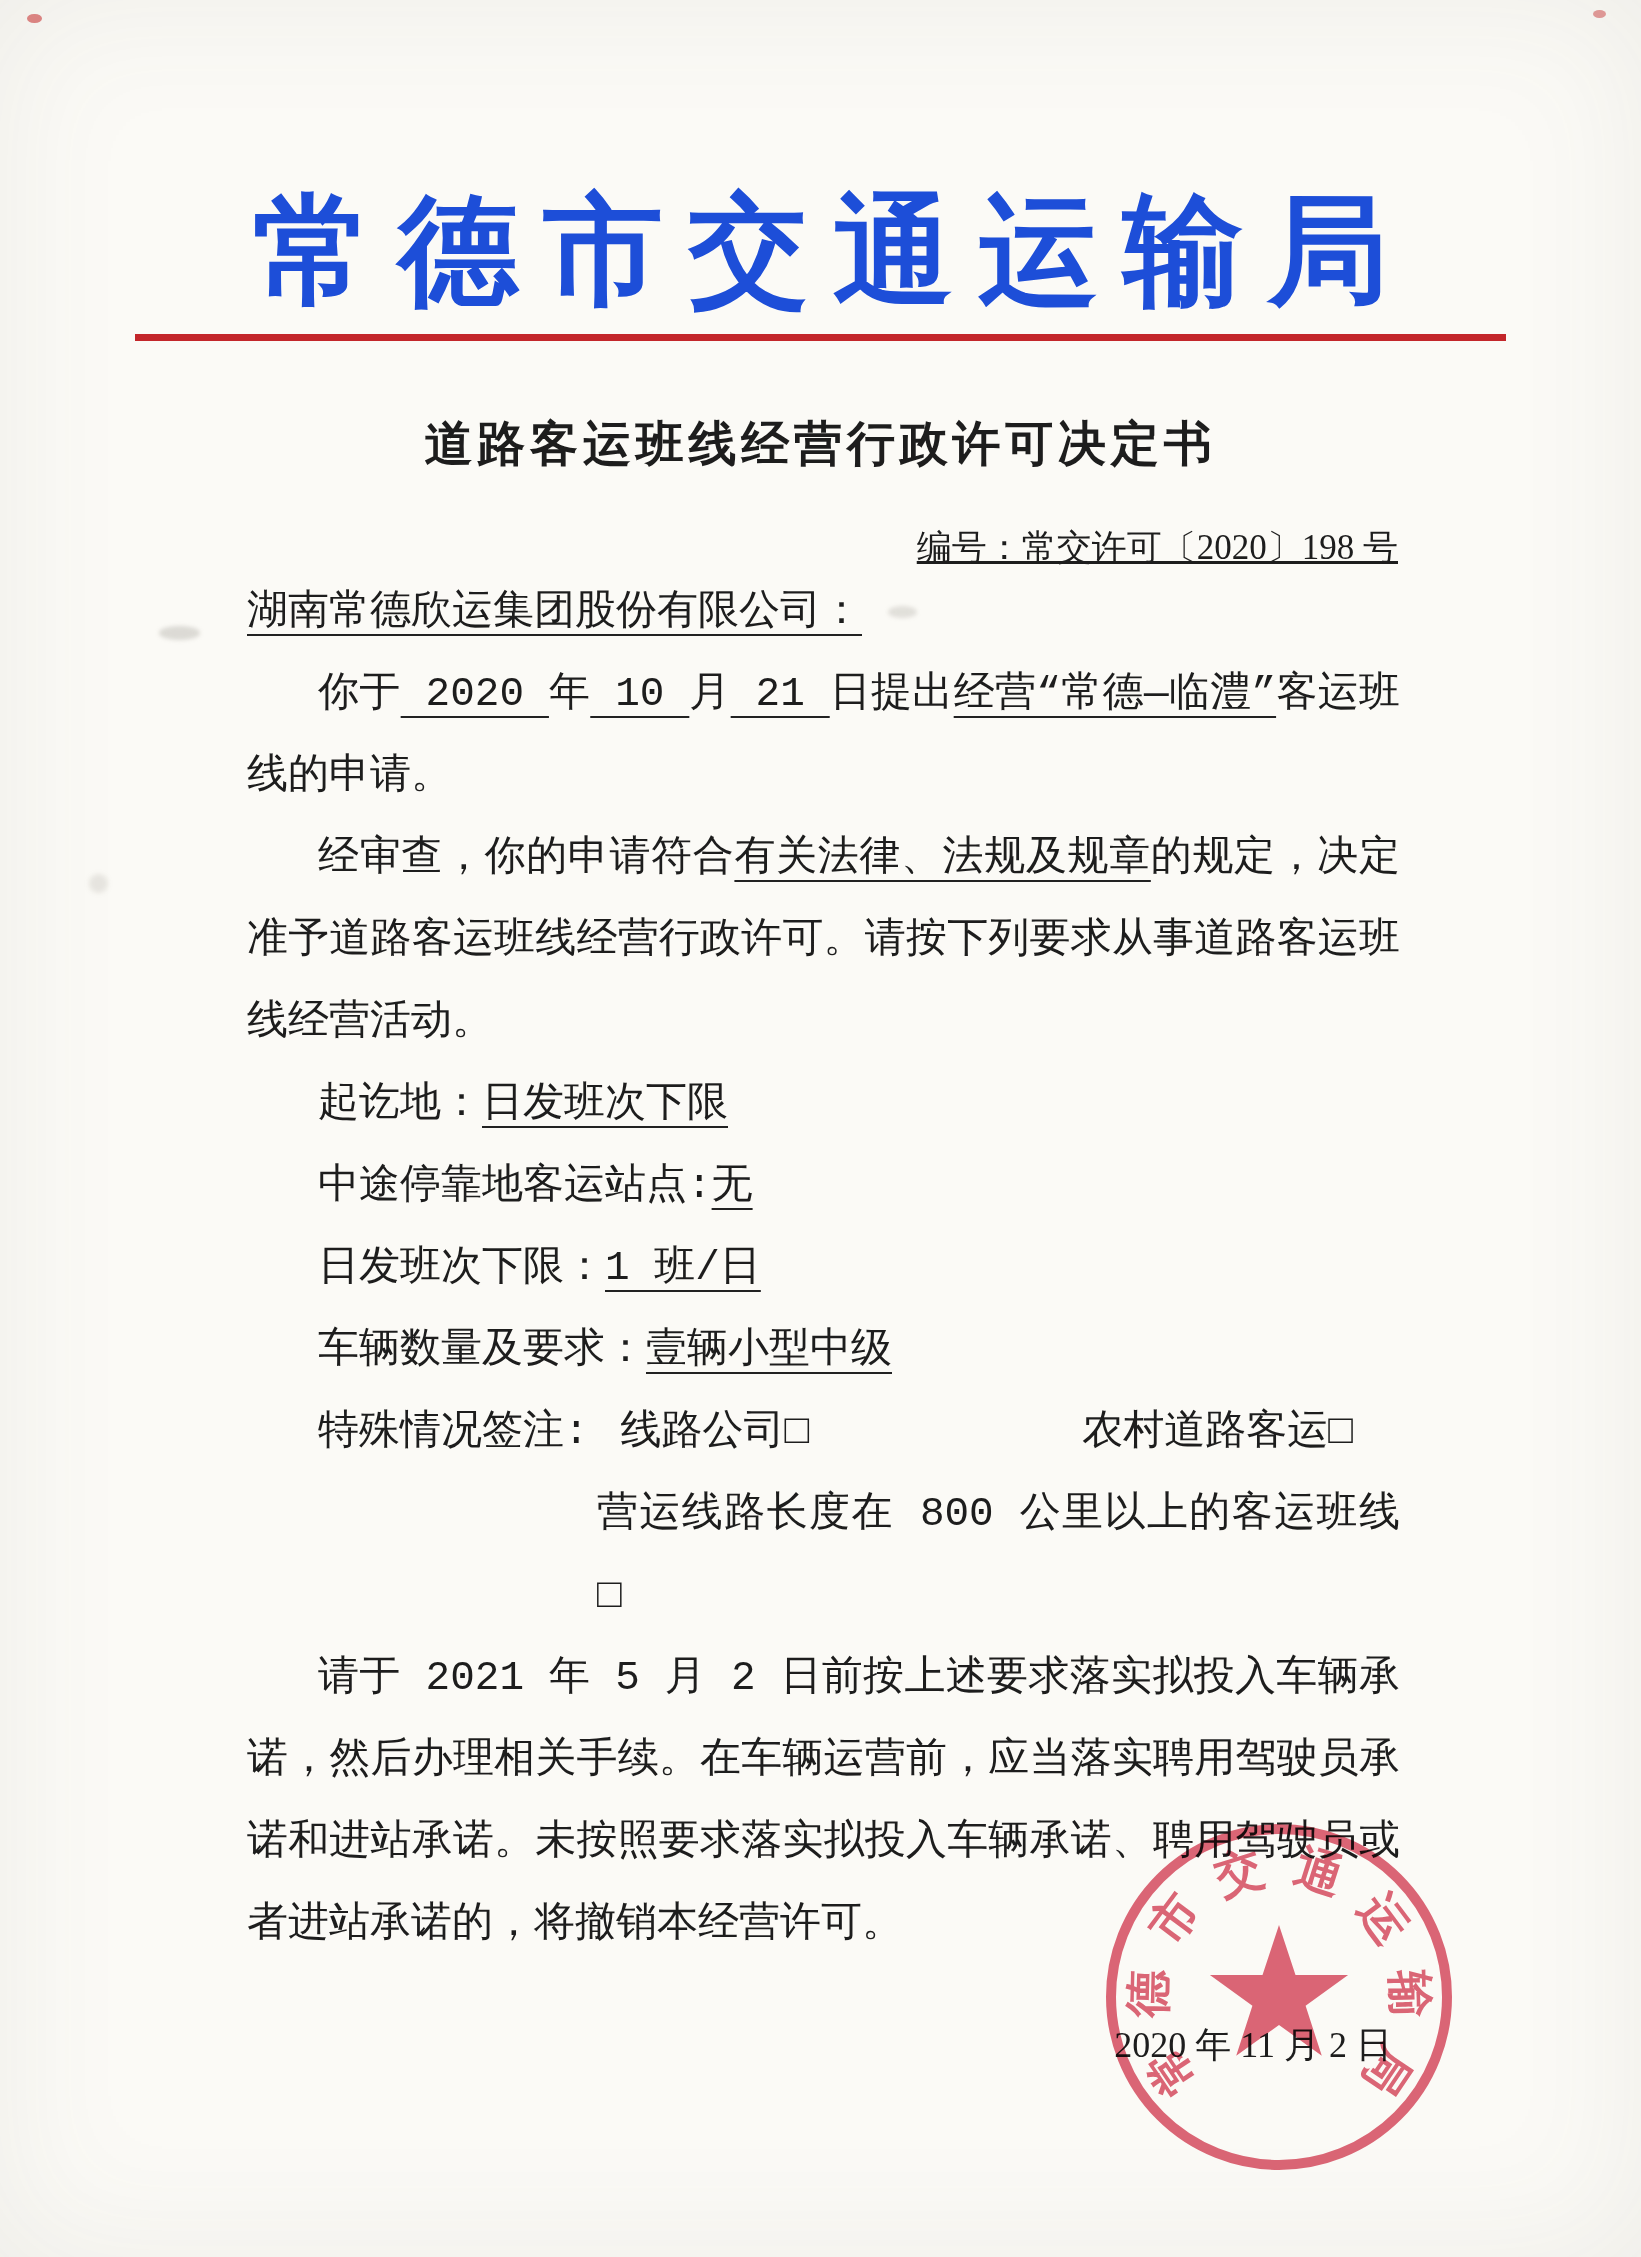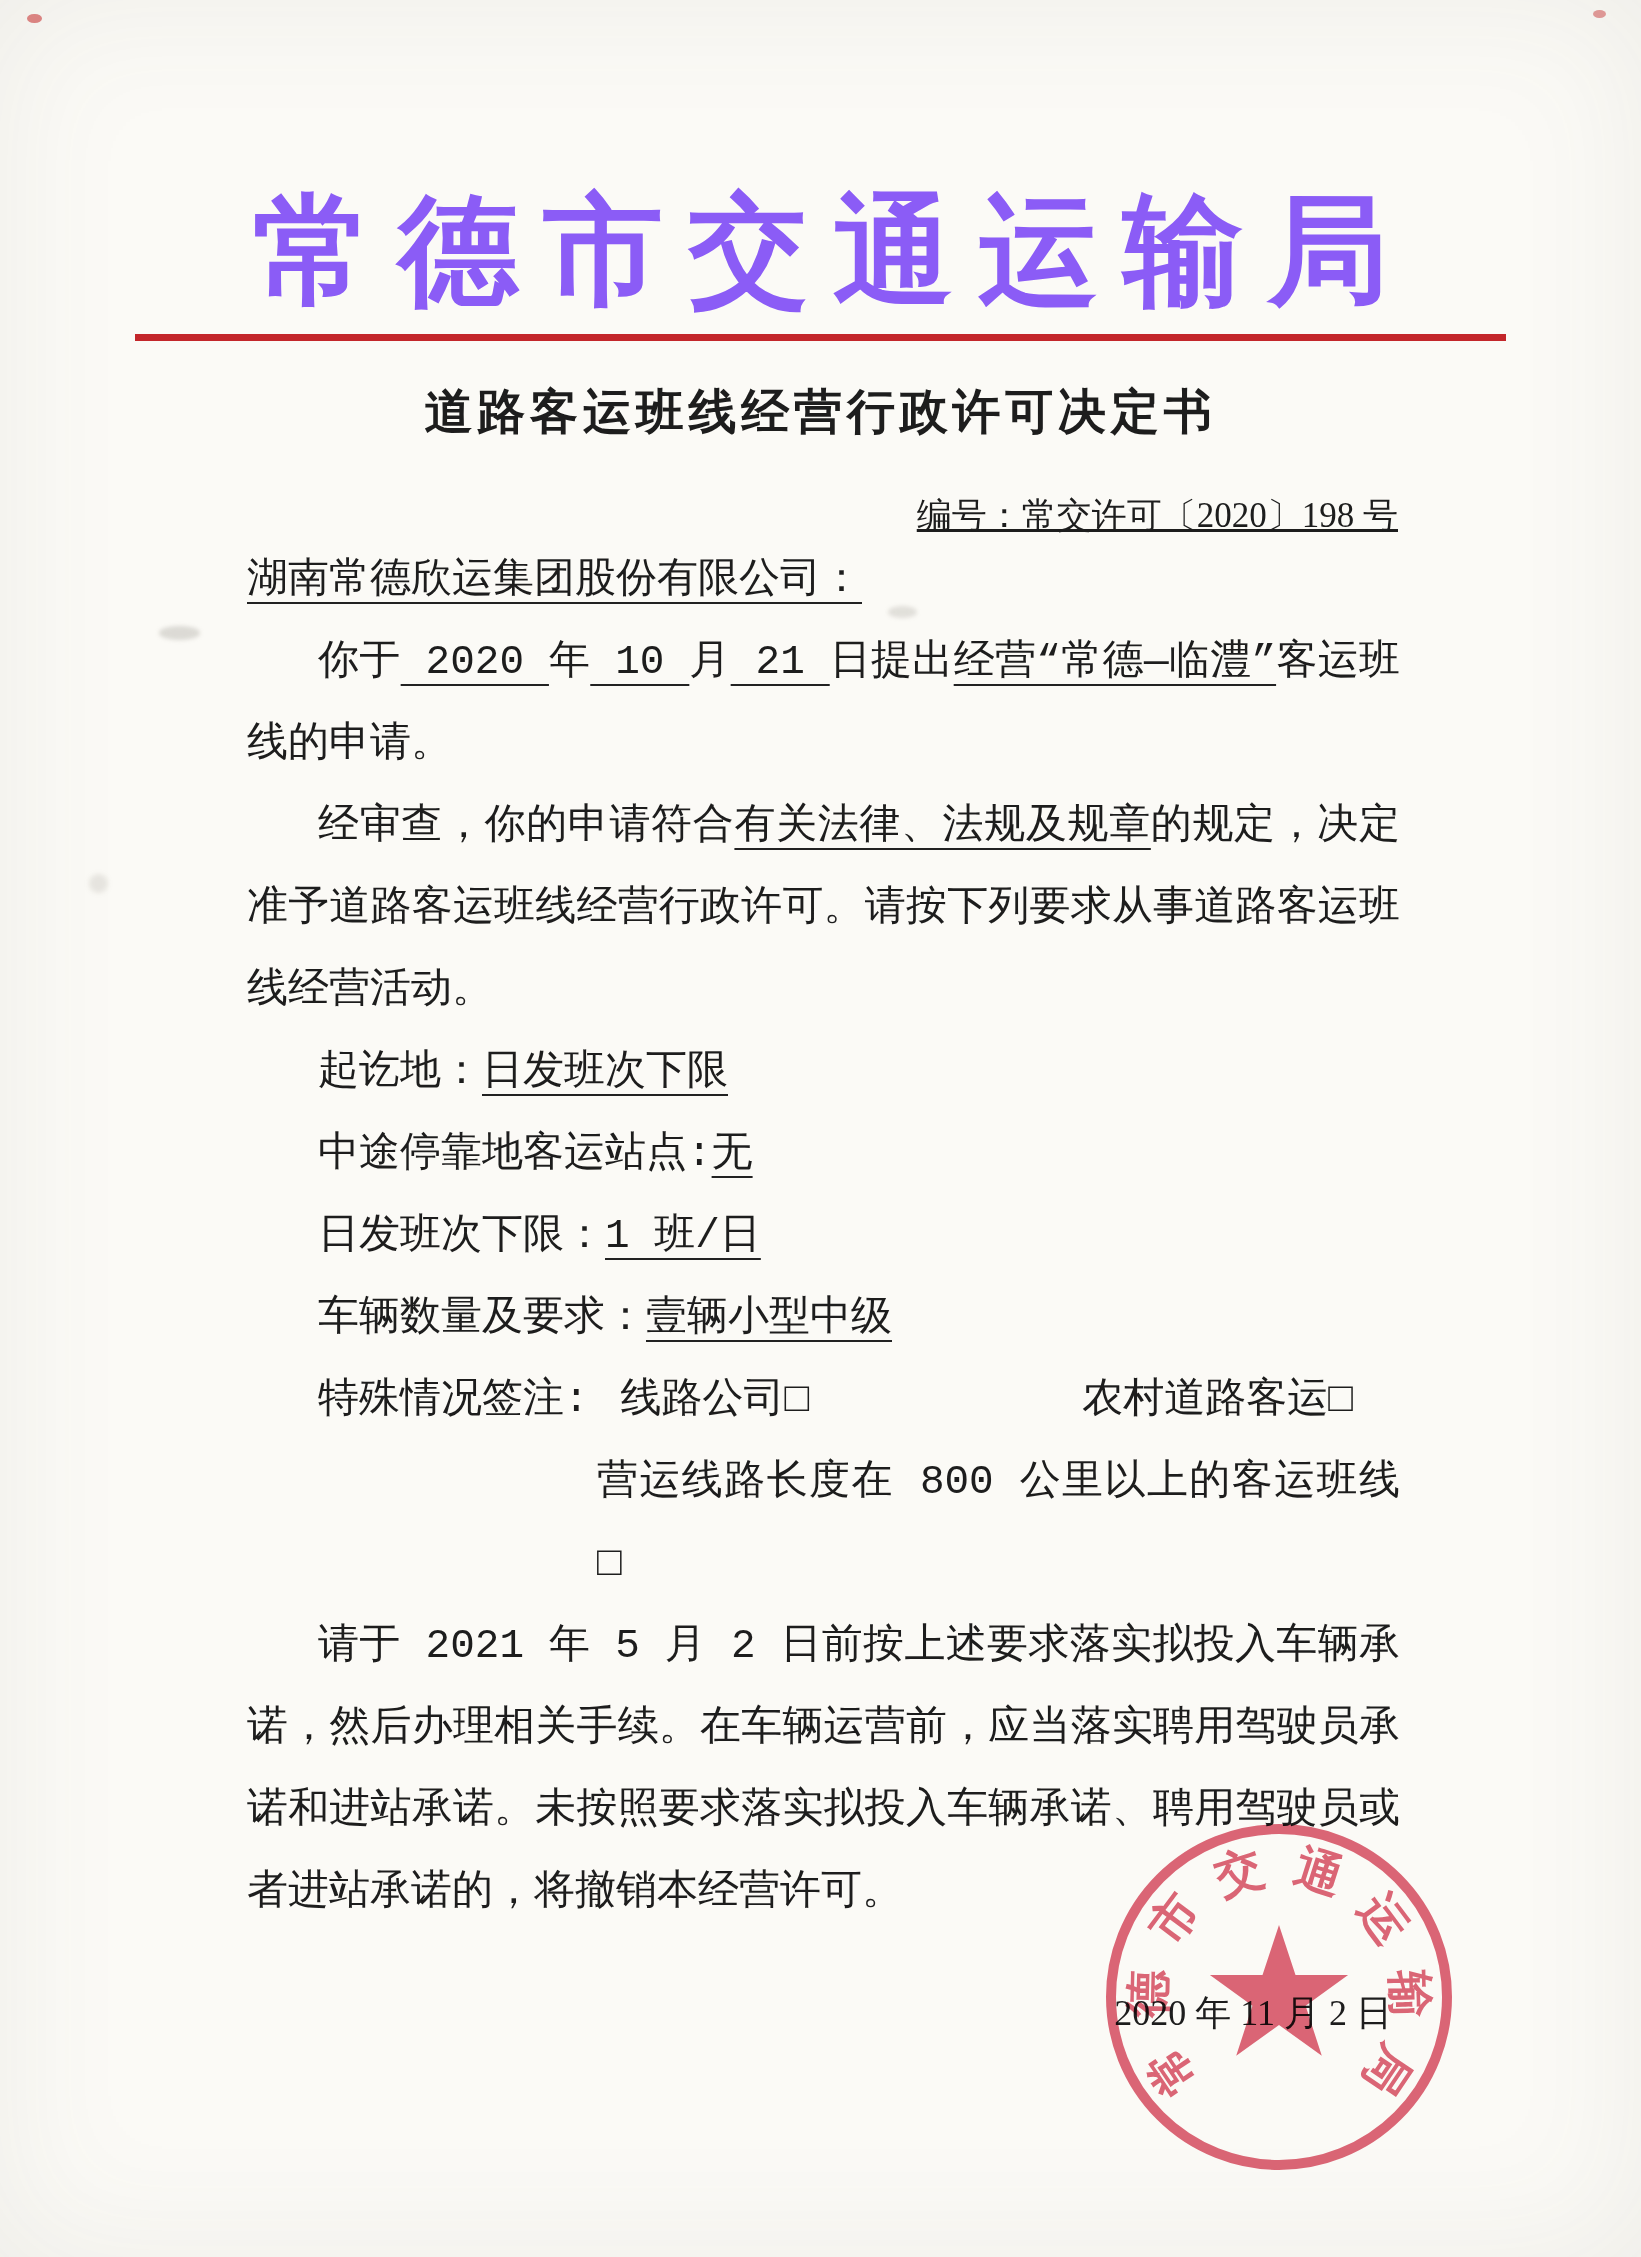--- a/index.html
+++ b/index.html
@@ -19,32 +19,32 @@
     overflow: hidden;
   }
   
   .agency-name {
     margin: 189px 0 0 0;
     text-align: center;
     font-size: 120px;
     line-height: 1.05;
     font-weight: 900;
     letter-spacing: 25px;
-    color: #8b5cf6;
+    color: #1d4ed8;
     text-indent: 25px; 
   }
   .header-divider {
     width: 1371px;
     height: 6.8px;
     margin: 19.3px auto 0 auto;
     background: #c3262a;
   }
   
   .doc-title {
-    margin: 39px 0 0 0;
+    margin: 71px 0 0 0;
     text-align: center;
     font-size: 48px;
     font-weight: 700;
     letter-spacing: 4.8px;
   }
   .doc-number {
     margin-top: 48px;
     padding-right: 243px;
     text-align: right;
     font-size: 35px;

